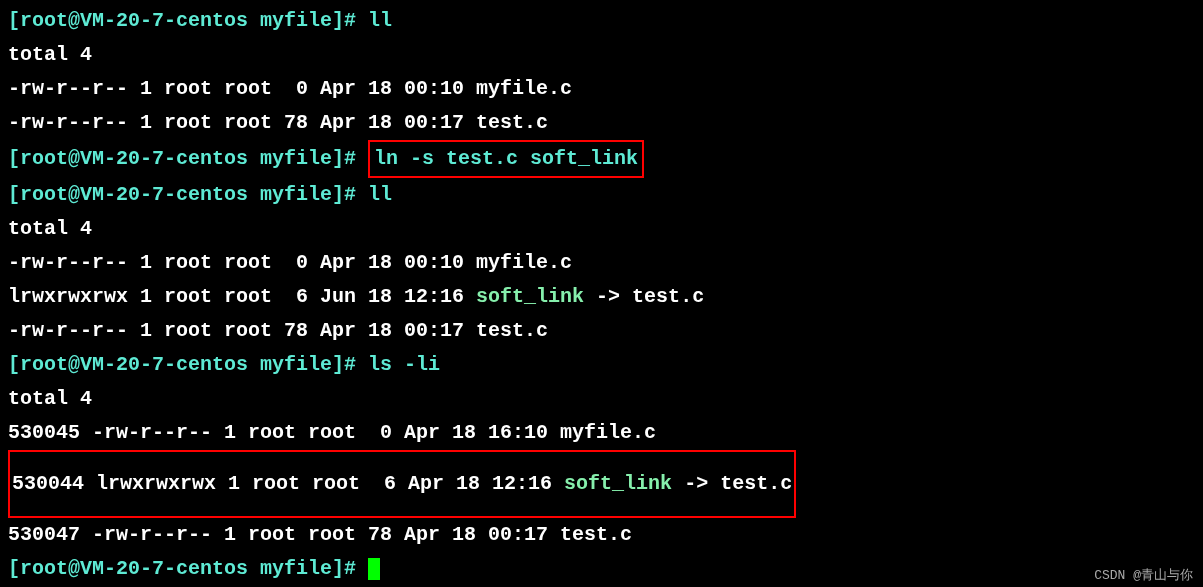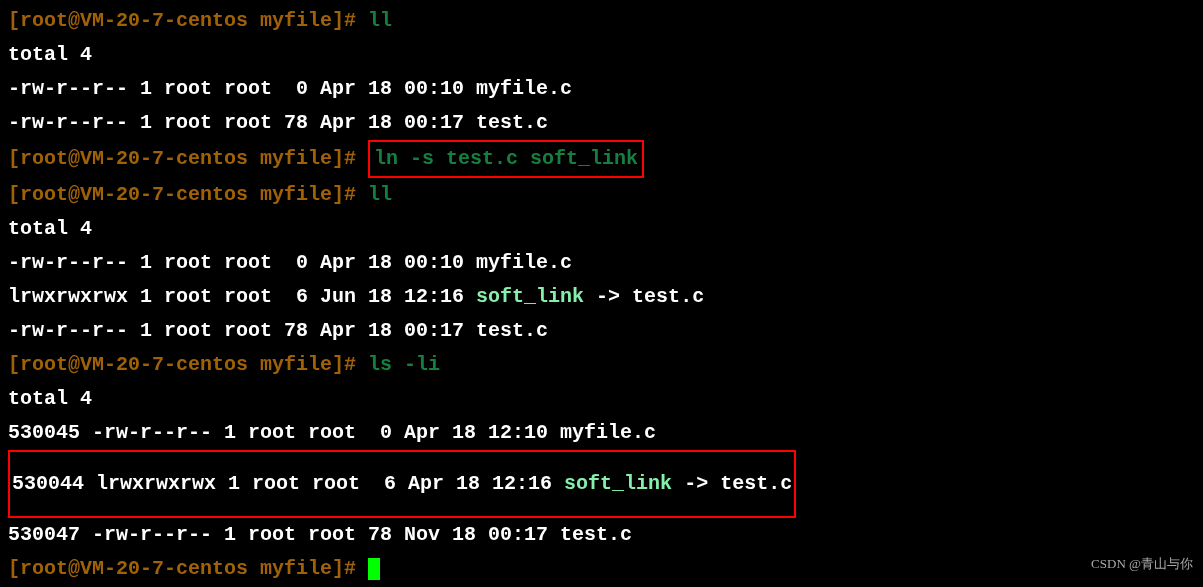--- a/index.html
+++ b/index.html
@@ -9,63 +9,63 @@
       font-size: 20px;
       line-height: 1.7;
       padding: 4px 8px;
       color: #fff;
       width: 1203px;
       height: 587px;
       position: relative;
       font-weight: bold;
     }
     .line { white-space: pre; }
-    .prompt { color: #a16207; }
-    .cmd { color: #15803d; }
+    .prompt { color: #5eead4; }
+    .cmd { color: #5eead4; }
     .linkname { color: #86efac; font-weight: bold; }
     .red-box {
       border: 2px solid #ff0000;
       padding: 0 4px;
       display: inline-block;
     }
     .red-box-line {
       border: 2px solid #ff0000;
       display: inline-block;
       padding: 15px 2px;
     }
     .cursor {
       background: #00ff00;
       display: inline-block;
       width: 12px;
       height: 22px;
       vertical-align: text-bottom;
     }
     .watermark {
       position: absolute;
-      bottom: 12px;
+      bottom: 0;
       right: 10px;
       font-size: 13px;
       color: #aaa;
-      font-family: Liberation Serif, serif;
+      font-family: Liberation Mono, monospace;
       font-weight: normal;
     }
   </style>
 </head>
 <body>
 
 <div class="line"><span class="prompt">[root@VM-20-7-centos myfile]# </span><span class="cmd">ll</span></div>
 <div class="line">total 4</div>
 <div class="line">-rw-r--r-- 1 root root  0 Apr 18 00:10 myfile.c</div>
 <div class="line">-rw-r--r-- 1 root root 78 Apr 18 00:17 test.c</div>
 <div class="line"><span class="prompt">[root@VM-20-7-centos myfile]# </span><span class="red-box"><span class="cmd">ln -s test.c soft_link</span></span></div>
 <div class="line"><span class="prompt">[root@VM-20-7-centos myfile]# </span><span class="cmd">ll</span></div>
 <div class="line">total 4</div>
 <div class="line">-rw-r--r-- 1 root root  0 Apr 18 00:10 myfile.c</div>
 <div class="line"><span>lrwxrwxrwx 1 root root  6 Jun 18 12:16 </span><span class="linkname">soft_link</span><span> -&gt; test.c</span></div>
 <div class="line">-rw-r--r-- 1 root root 78 Apr 18 00:17 test.c</div>
 <div class="line"><span class="prompt">[root@VM-20-7-centos myfile]# </span><span class="cmd">ls -li</span></div>
 <div class="line">total 4</div>
-<div class="line">530045 -rw-r--r-- 1 root root  0 Apr 18 12:10 myfile.c</div>
+<div class="line">530045 -rw-r--r-- 1 root root  0 Apr 18 16:10 myfile.c</div>
 <div class="line"><span class="red-box-line"><span>530044 lrwxrwxrwx 1 root root  6 Apr 18 12:16 </span><span class="linkname">soft_link</span><span> -&gt; test.c</span></span></div>
-<div class="line">530047 -rw-r--r-- 1 root root 78 Nov 18 00:17 test.c</div>
+<div class="line">530047 -rw-r--r-- 1 root root 78 Apr 18 00:17 test.c</div>
 <div class="line"><span class="prompt">[root@VM-20-7-centos myfile]# </span><span class="cursor"></span></div>
 
 <div class="watermark">CSDN @青山与你</div>
 
 </body></html>

